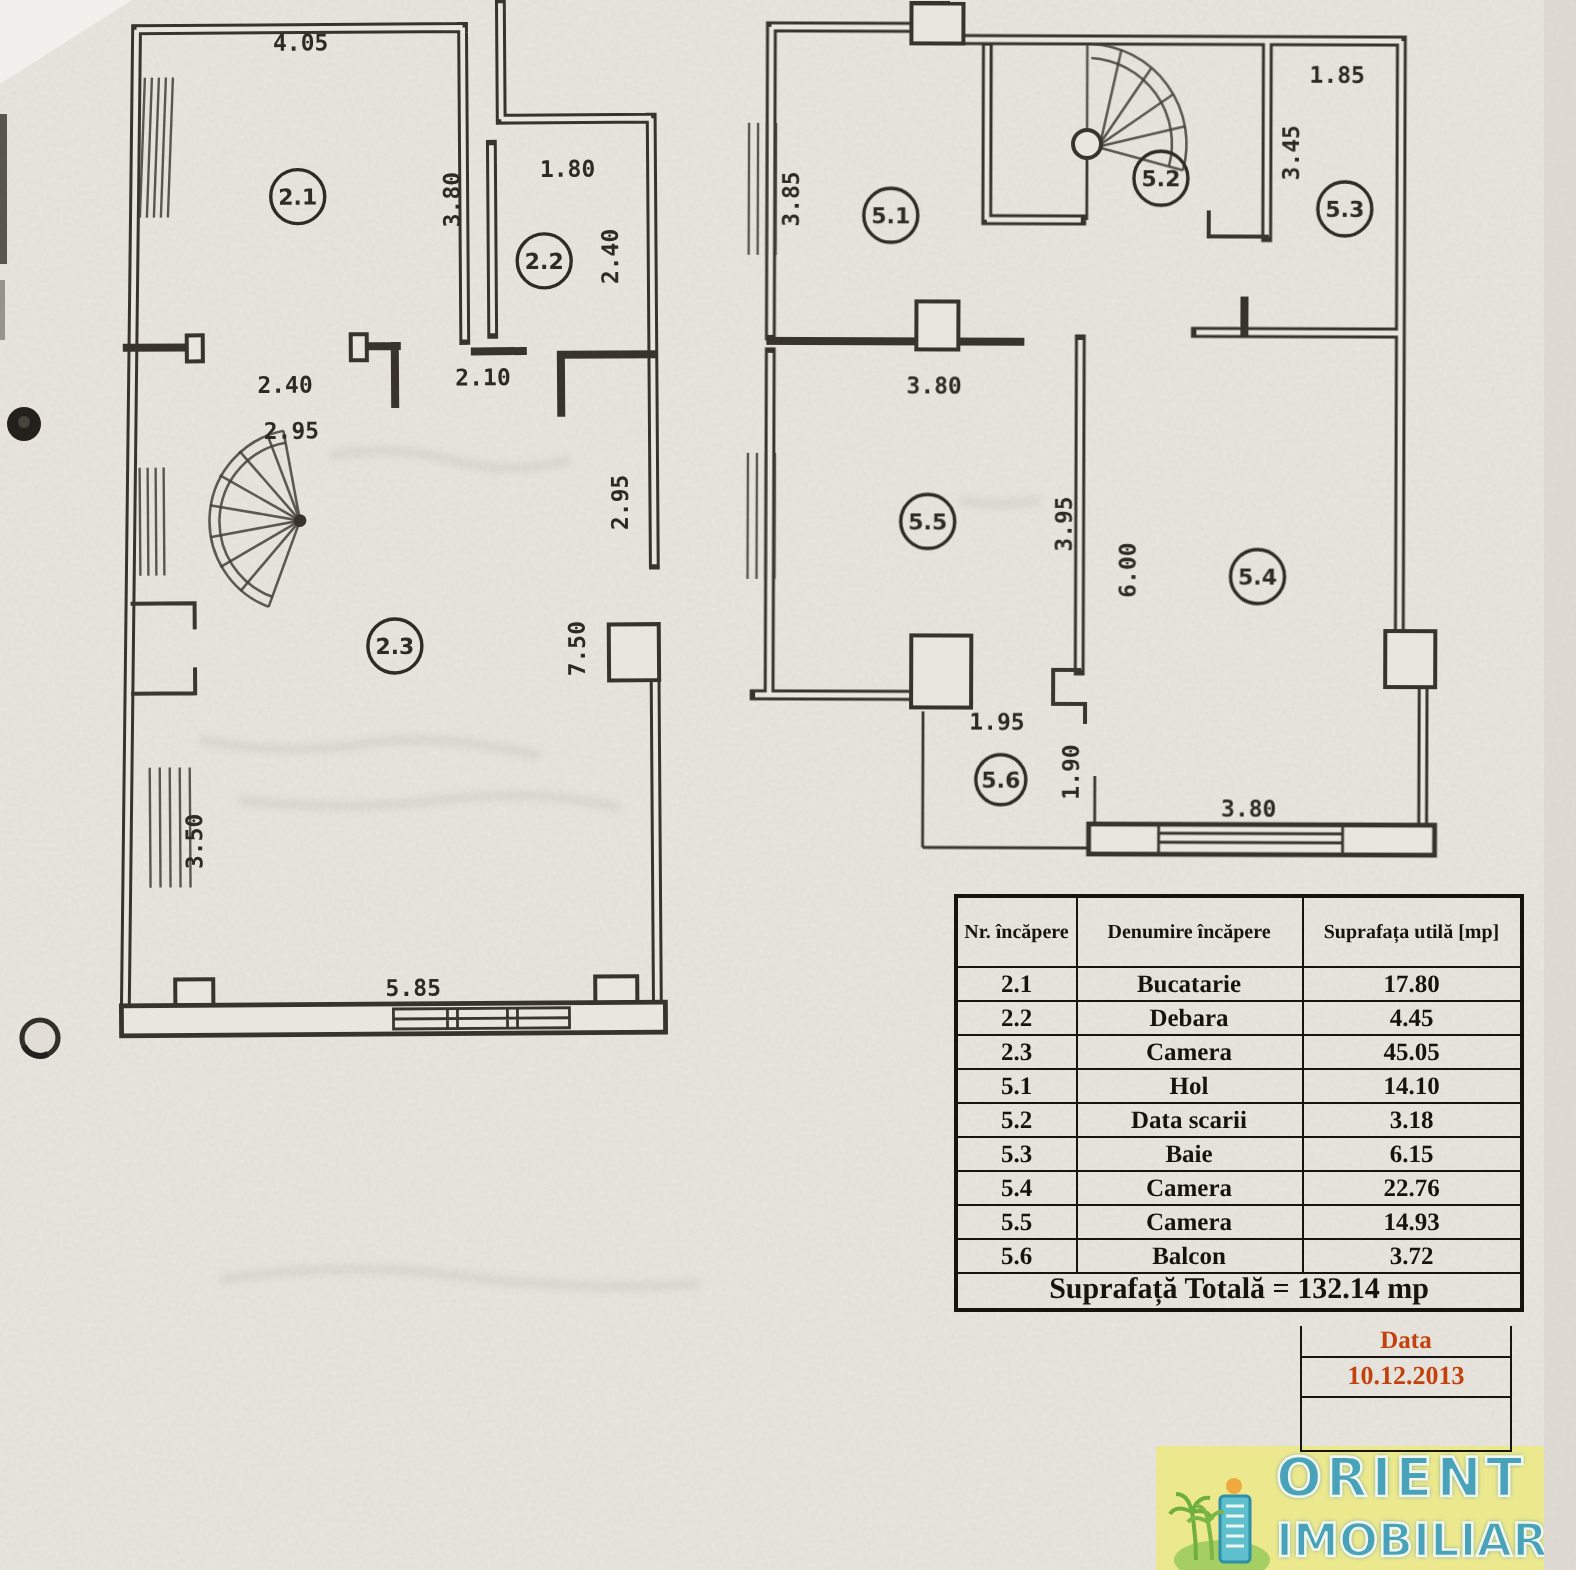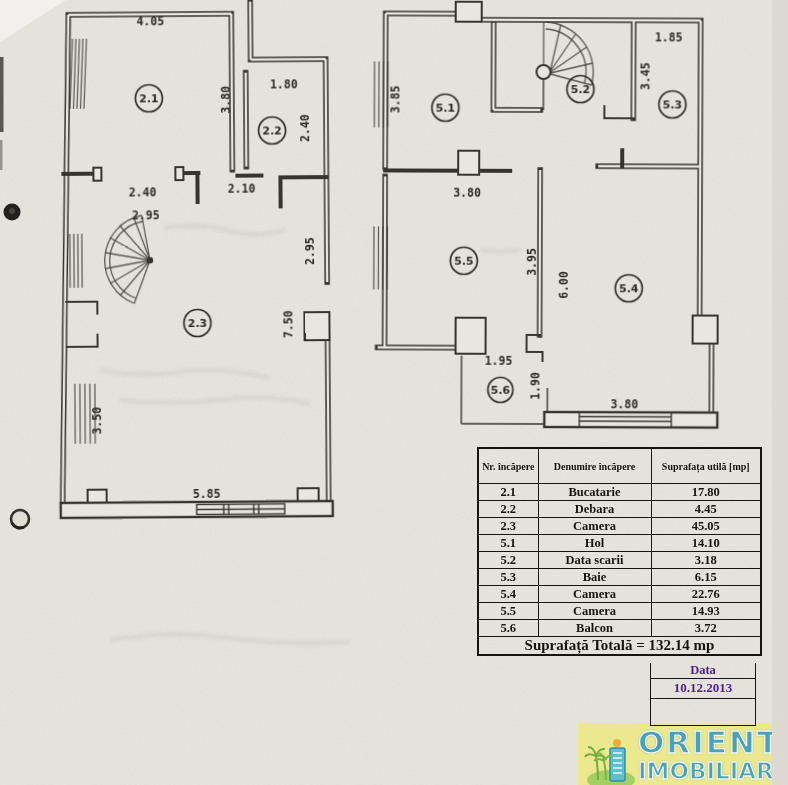--- a/index.html
+++ b/index.html
@@ -43,21 +43,21 @@
     border:1.6px solid #17140f;text-align:center;vertical-align:middle;
     padding:0;font-size:12.5px;line-height:1.02;height:16px;
     overflow:hidden;white-space:nowrap;
   }
   .tbl tr.hdr td{font-size:10px;height:34px;white-space:normal;line-height:1.1;}
   .tbl td.tot{font-size:13px;height:15px;}
   .tbl td.tot2{font-size:15px;height:17px;}
 
   .datebox{
     position:absolute;left:650px;top:663px;width:106px;z-index:6;
-    font-family:"Liberation Serif",serif;font-weight:bold;color:#4c1d95;
+    font-family:"Liberation Serif",serif;font-weight:bold;color:#c2410c;
   }
   .datebox .c1,.datebox .c2,.datebox .c3{
     border-left:1.8px solid #17140f;border-right:1.8px solid #17140f;
     border-bottom:1.8px solid #17140f;text-align:center;
   }
   .datebox .c1{height:15px;font-size:12.5px;line-height:15px;}
   .datebox .c2{height:19px;font-size:13px;line-height:18px;}
   .datebox .c3{height:26px;background:transparent;}
 
   
@@ -65,21 +65,21 @@
     position:absolute;left:578px;top:723px;width:194px;height:70px;z-index:4;
     background:#ebe88e;overflow:hidden;border-radius:2px;
   }
   .logo-gfx{position:absolute;left:6px;top:5px;}
   .logo-t1,.logo-t2{
     position:absolute;left:60px;
     font-family:"DejaVu Sans",sans-serif;font-weight:900;
     color:#47a2ba;-webkit-text-stroke:1.3px #f2f6ec;
     text-shadow:0 0 2px #2f7d95;letter-spacing:2px;
   }
-  .logo-t1{top:1px;font-size:31px;}
+  .logo-t1{top:1px;font-size:27px;}
   .logo-t2{top:35px;font-size:23px;letter-spacing:0px;}
 </style>
 </head>
 <body>
 
 <svg id="paper-bg" width="788" height="785">
   <defs>
     <filter id="grain">
         <feTurbulence type="fractalNoise" baseFrequency="0.5" numOctaves="2" seed="7"></feTurbulence>
       <feColorMatrix type="matrix" values="0 0 0 0 0.45  0 0 0 0 0.43  0 0 0 0 0.39  0 0 0 0.14 0"></feColorMatrix>

